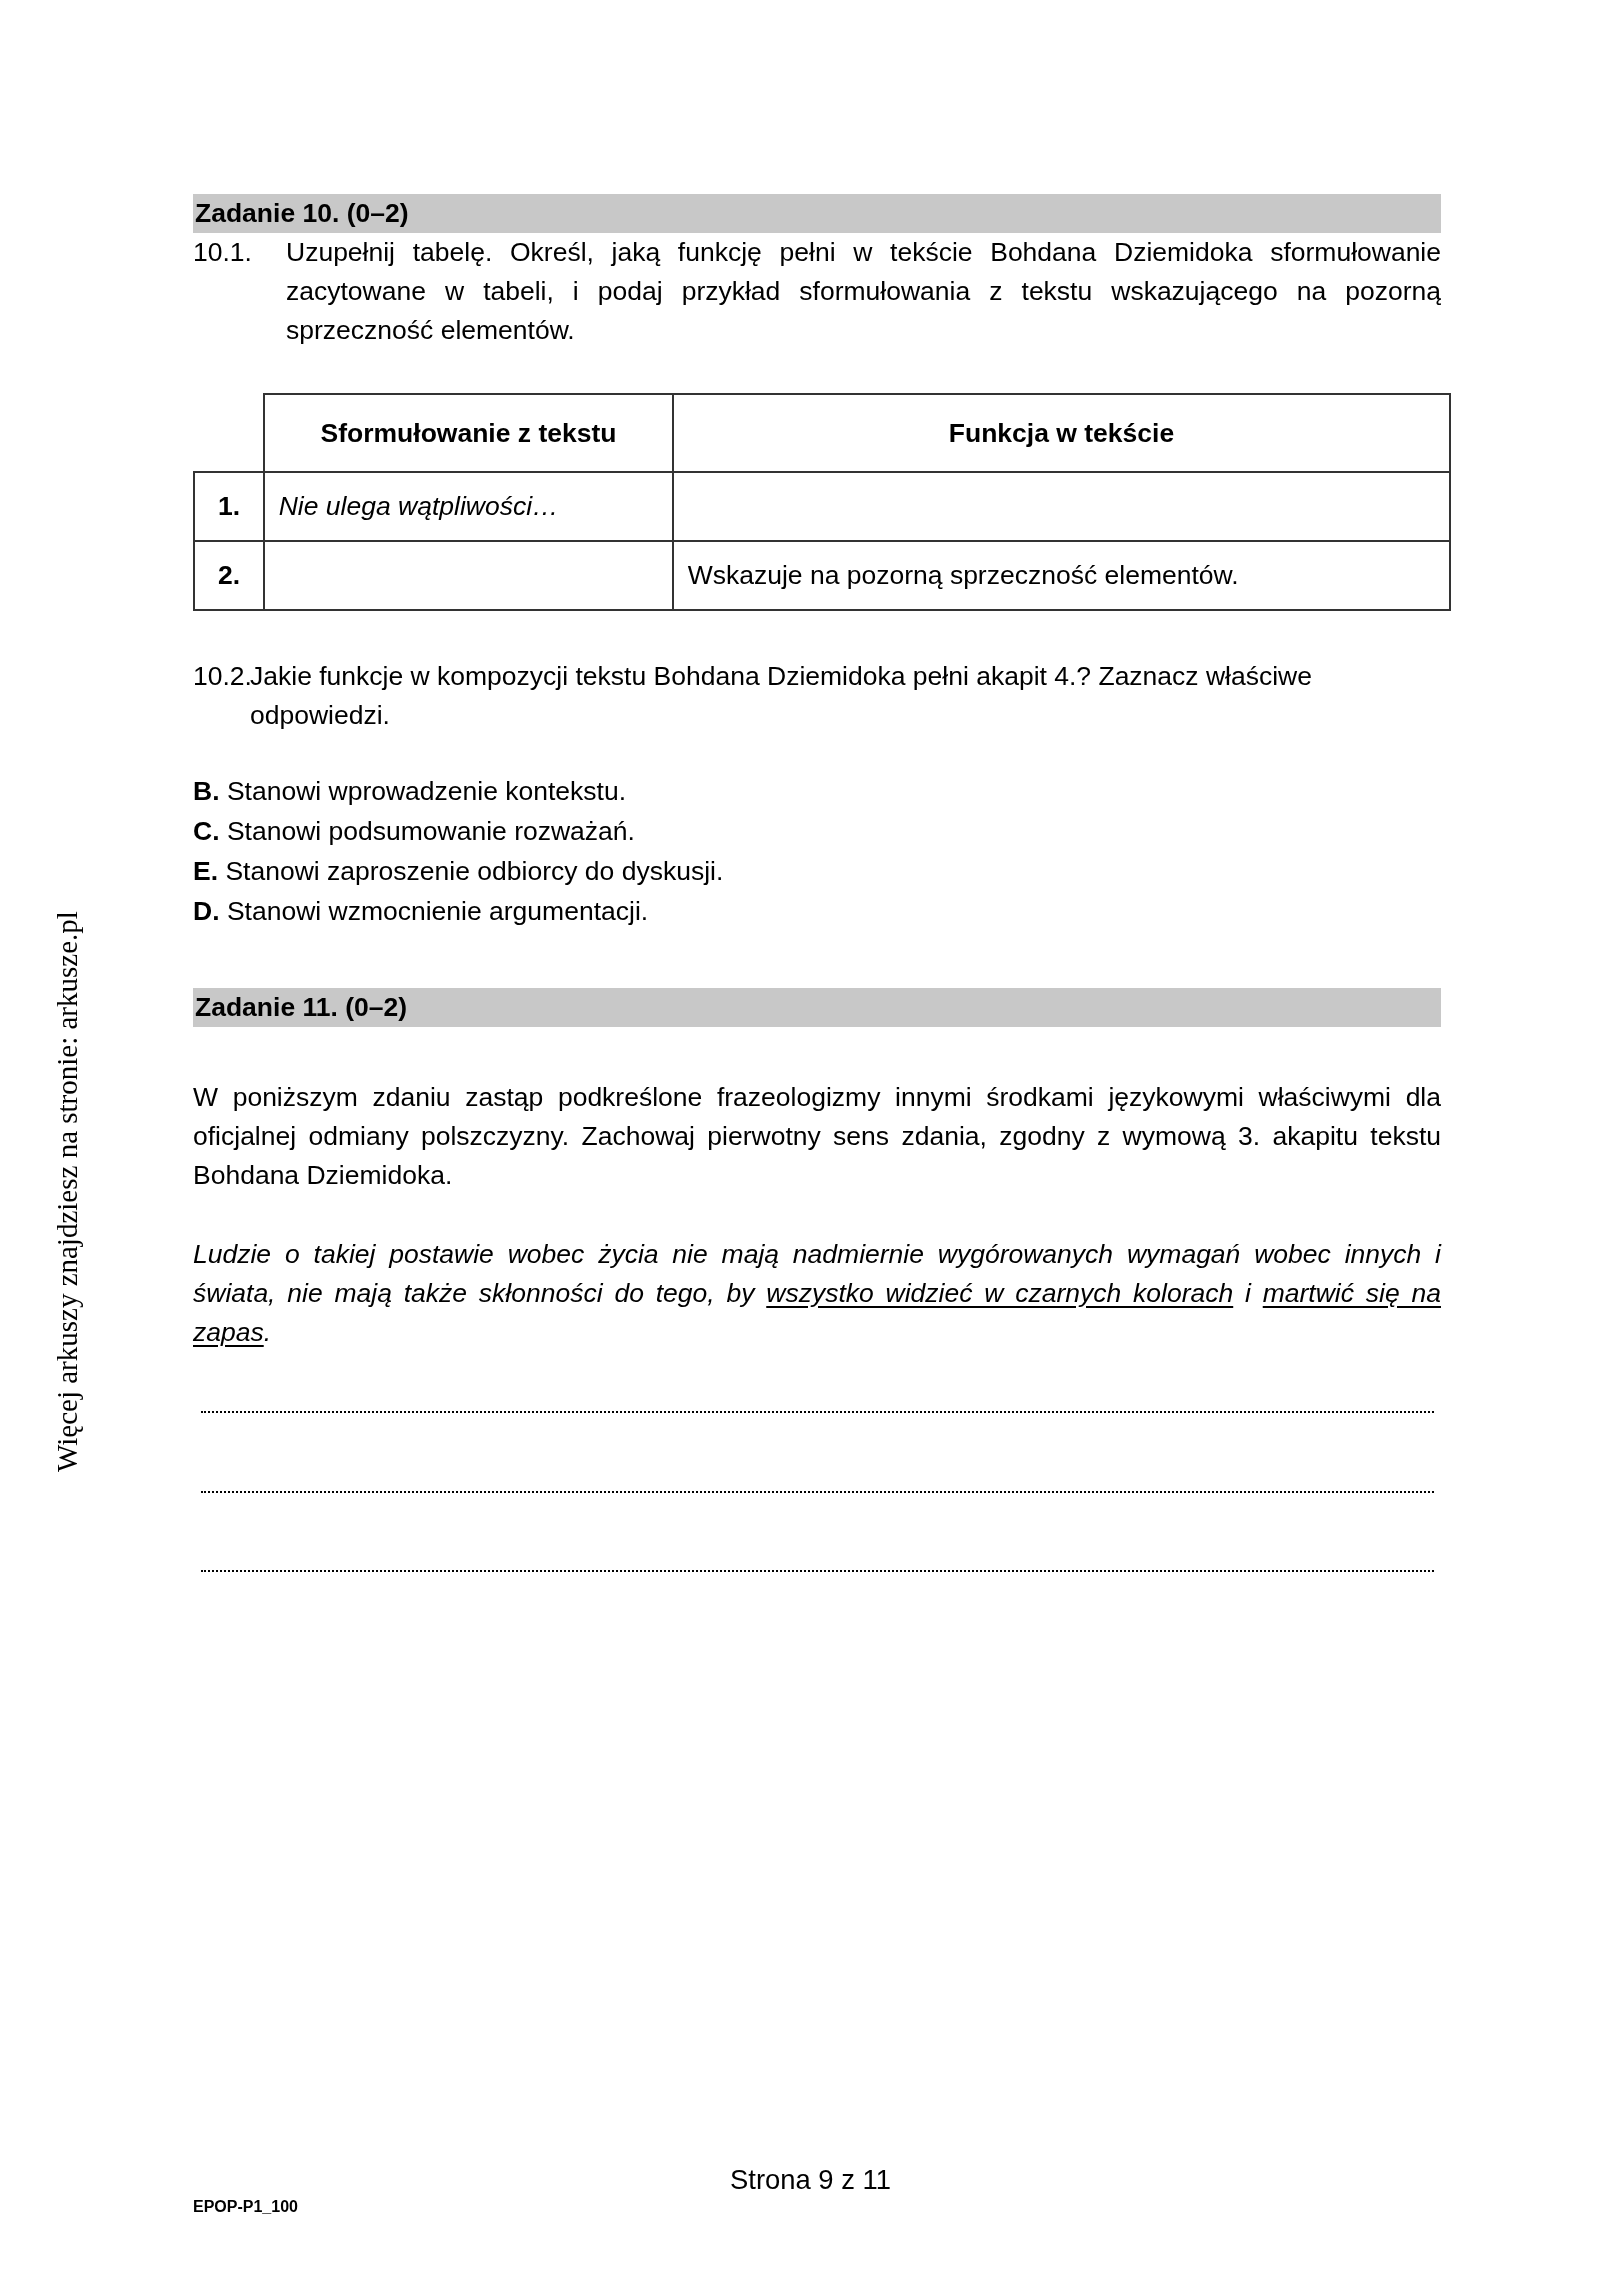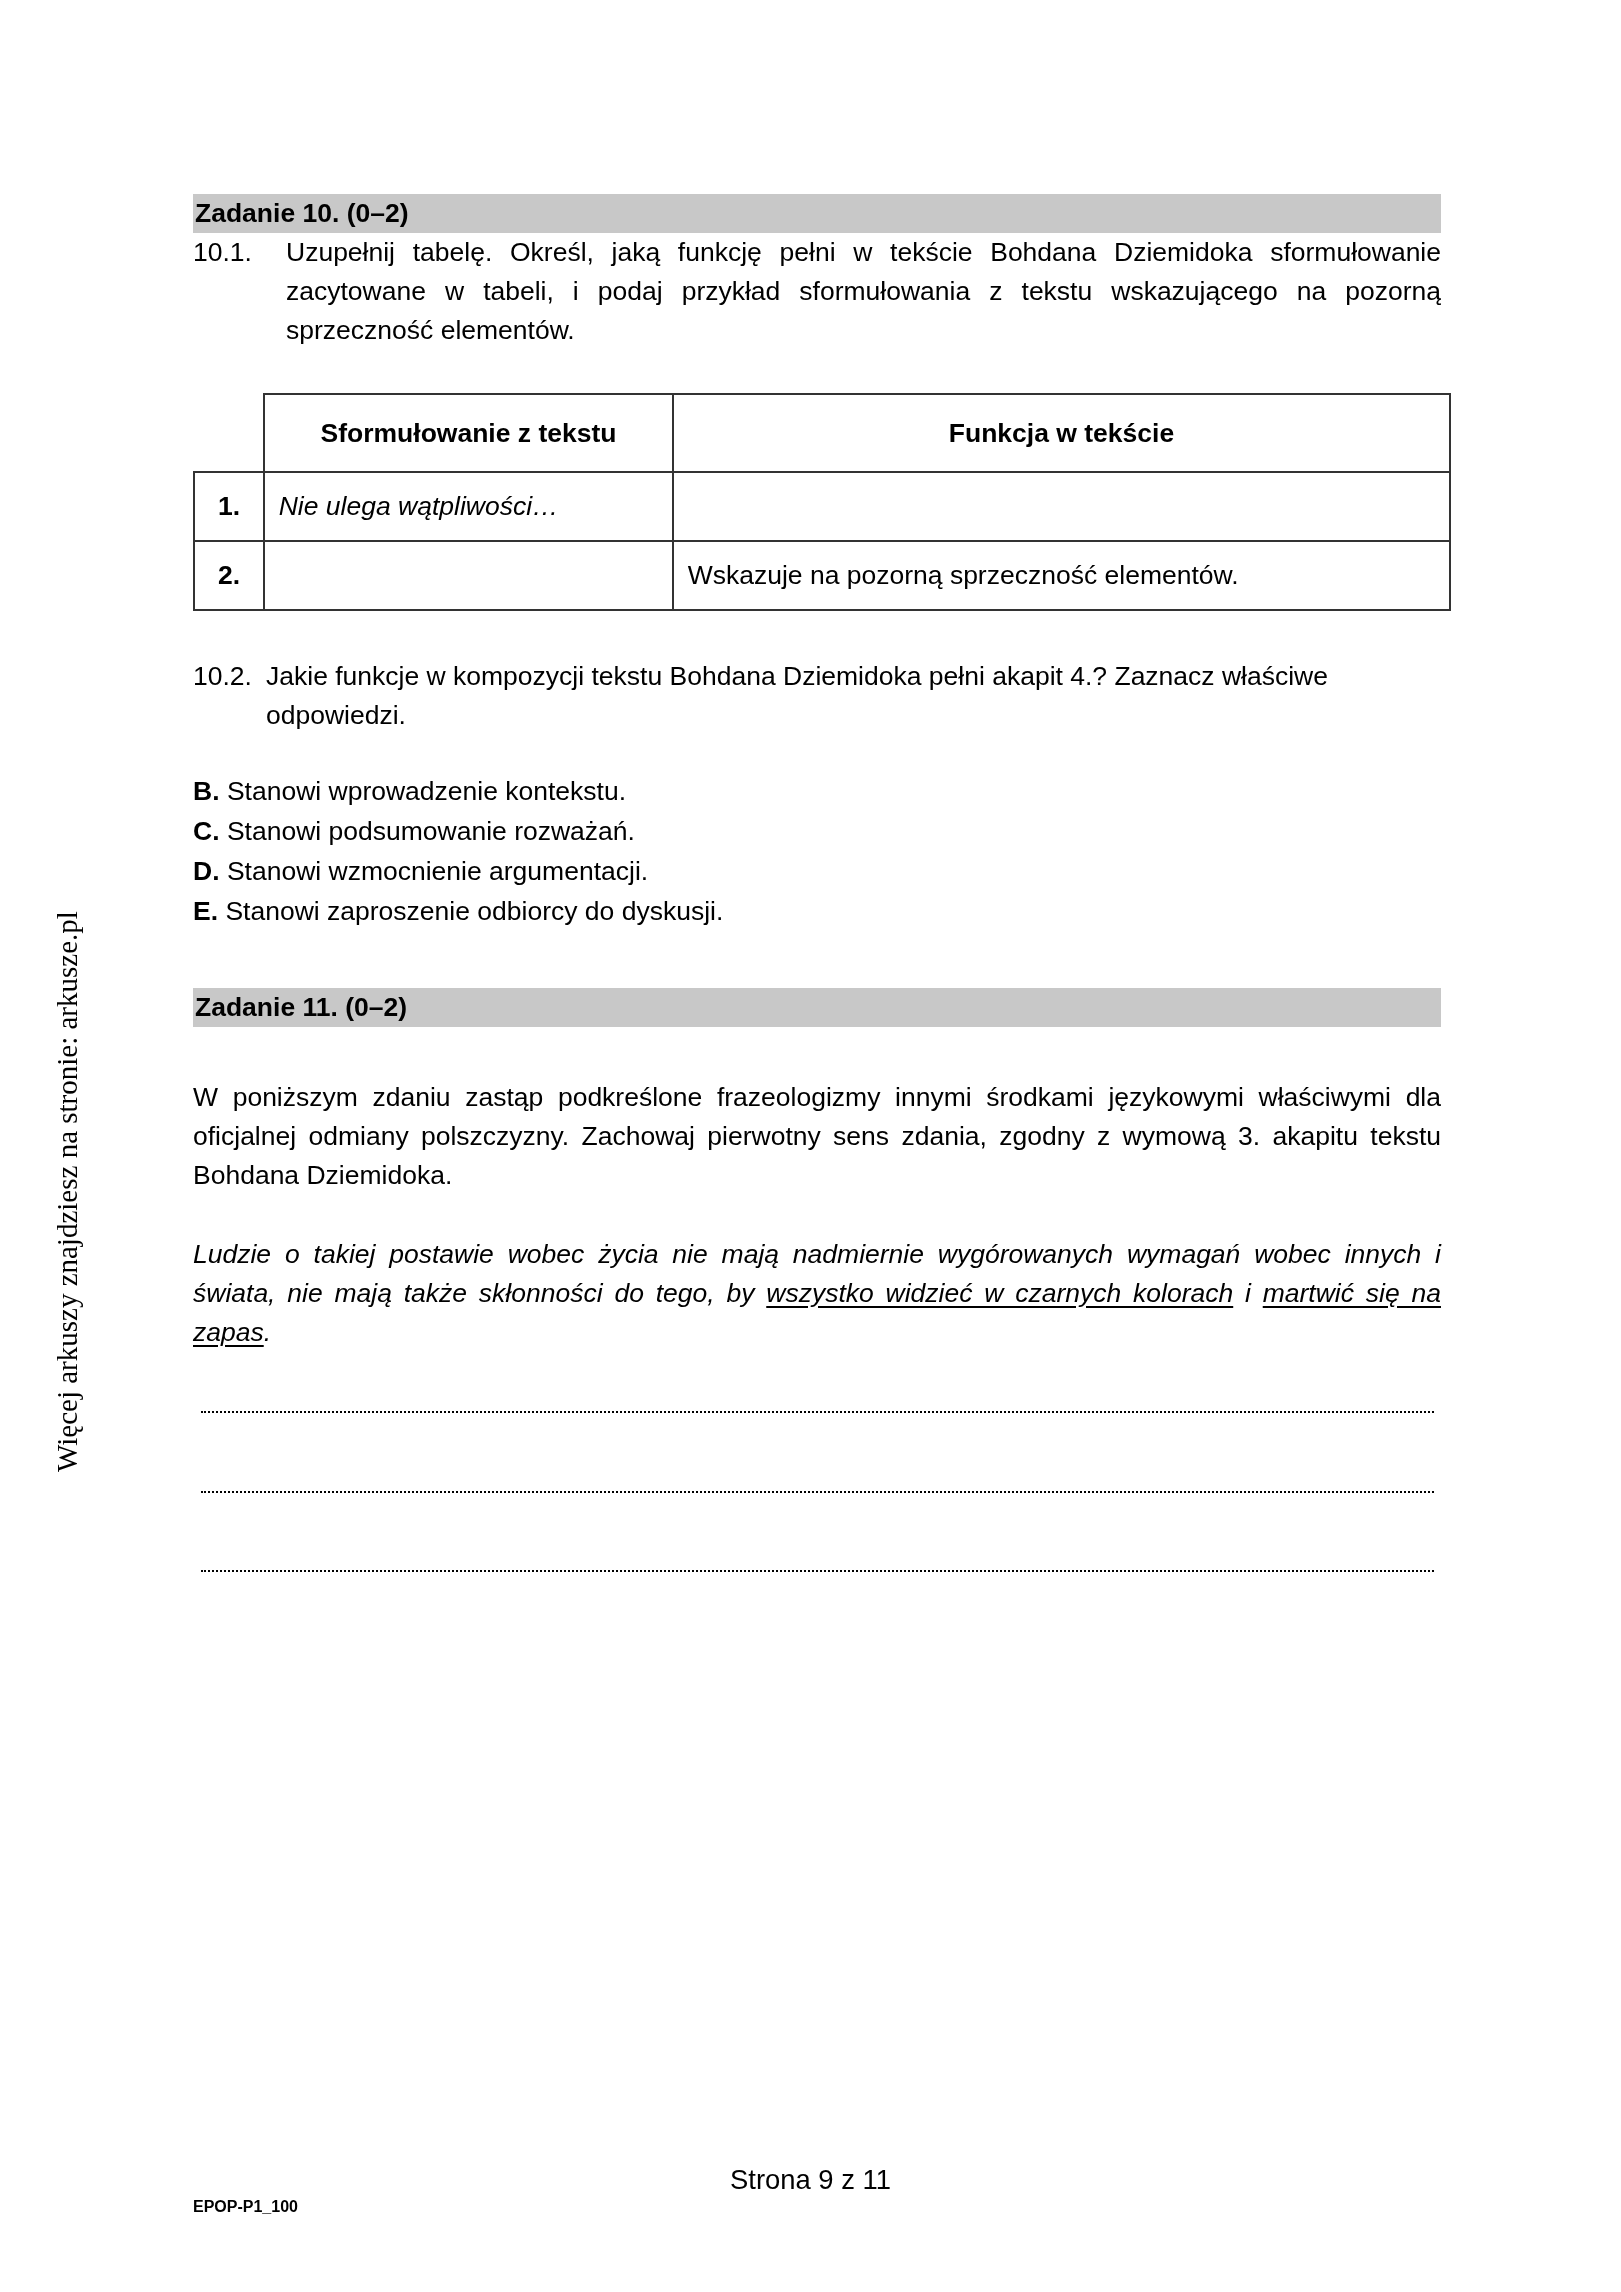--- a/index.html
+++ b/index.html
@@ -17,21 +17,21 @@
     table.answer { position: absolute; left: 193px; top: 393px; border-collapse: collapse; font-size: 26.5px; }
     table.answer td, table.answer th { border: 2px solid #333; padding: 0 13.7px; height: 69px; box-sizing: border-box; }
     table.answer th { height: 78px; font-weight: bold; text-align: center; }
     table.answer .corner { border-top: none; border-left: none; }
     table.answer .c0 { width: 70px; text-align: center; font-weight: bold; padding: 0; }
     table.answer .c1 { width: 409px; }
     table.answer .c2 { width: 777px; }
     table.answer .italic { font-style: italic; }
     .q102 { left: 193px; top: 657px; width: 1248px; }
     .q102 .num { position: absolute; left: 0; top: 0; }
-    .q102 .txt { margin-left: 73px; }
+    .q102 .txt { margin-left: 57px; }
     .options { left: 193px; top: 771px; font-size: 26.5px; }
     .options div { height: 40px; line-height: 40px; }
     .options .letter { font-weight: bold; }
     .q11 { left: 193px; top: 1078px; width: 1248px; }
     .sentence { left: 193px; top: 1235px; width: 1248px; font-style: italic; }
     .u { text-decoration: underline; text-underline-offset: 3.9px; }
     .dots { left: 201px; width: 1233px; height: 0; border-top: 2.9px dotted #000; }
     .side { left: 51px; top: 1472px; transform-origin: 0 0; transform: rotate(-90deg);
             font-family: "Liberation Serif", serif; font-size: 29px; white-space: nowrap; }
     .footer-page { left: 0; width: 1621px; top: 2164px; text-align: center; font-size: 27.4px; }
@@ -70,22 +70,22 @@
   </table>
 
 <div class="abs p bold q102">
   <span class="num">10.2.</span>
   <div class="txt">Jakie funkcje w kompozycji tekstu Bohdana Dziemidoka pełni akapit 4.? Zaznacz właściwe odpowiedzi.</div>
 </div>
 
 <div class="abs options">
   <div><span class="letter">B.</span> <span>Stanowi wprowadzenie kontekstu.</span></div>
   <div><span class="letter">C.</span> <span>Stanowi podsumowanie rozważań.</span></div>
+  <div><span class="letter">E.</span> <span>Stanowi zaproszenie odbiorcy do dyskusji.</span></div>
   <div><span class="letter">D.</span> <span>Stanowi wzmocnienie argumentacji.</span></div>
-  <div><span class="letter">E.</span> <span>Stanowi zaproszenie odbiorcy do dyskusji.</span></div>
 </div>
 
 <div class="abs task-header" style="top:988px;">Zadanie 11. (0–2)</div>
 
 <div class="abs p bold q11 justify">W poniższym zdaniu zastąp podkreślone frazeologizmy innymi środkami językowymi właściwymi dla oficjalnej odmiany polszczyzny. Zachowaj pierwotny sens zdania, zgodny z wymową 3. akapitu tekstu Bohdana Dziemidoka.</div>
 
 <div class="abs p sentence justify"><span>Ludzie o takiej postawie wobec życia nie mają nadmiernie wygórowanych wymagań wobec innych i świata, nie mają także skłonności do tego, by </span><span class="u">wszystko widzieć w czarnych kolorach</span><span> i </span><span class="u">martwić się na zapas</span><span>.</span></div>
 
 <div class="abs dots" style="top:1411px;"></div>
 <div class="abs dots" style="top:1491px;"></div>

